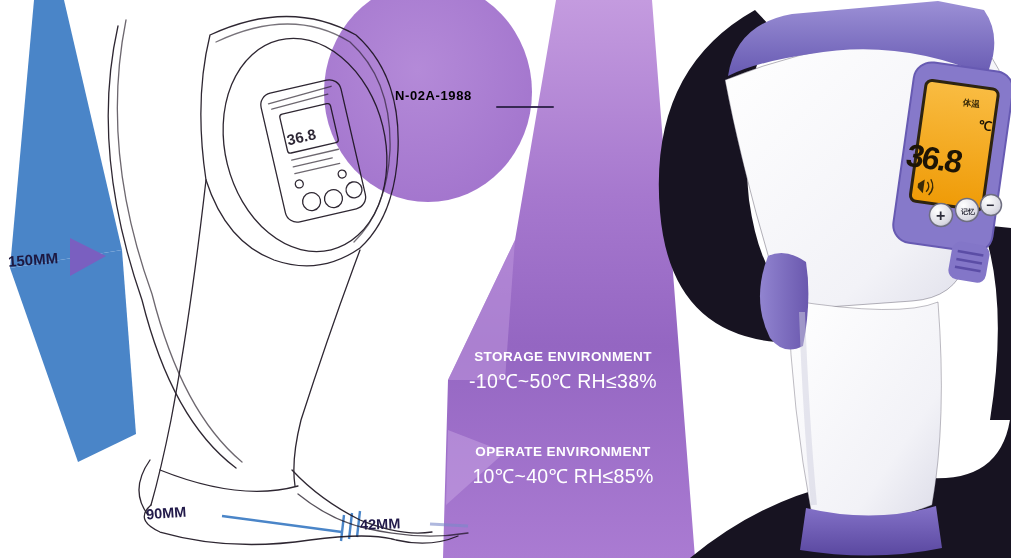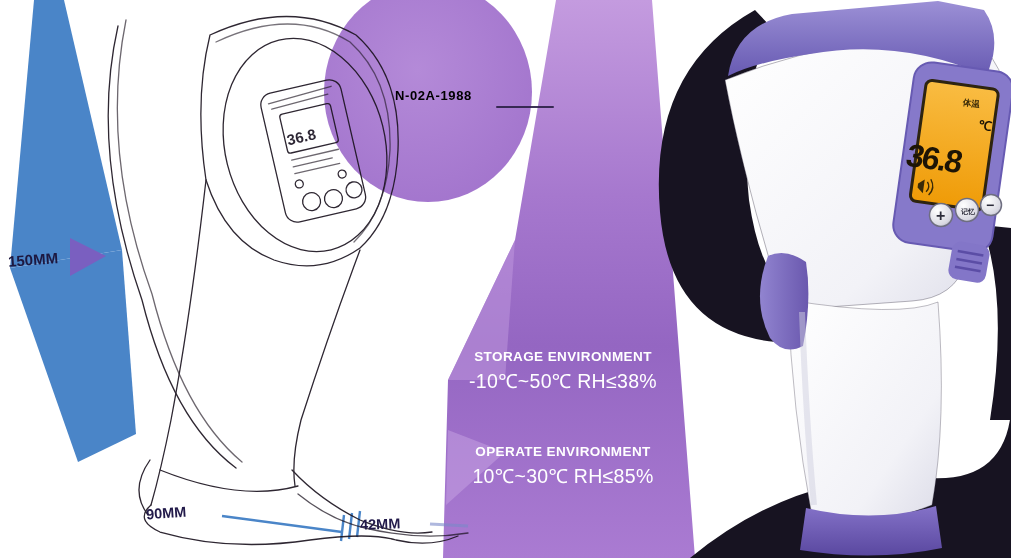--- a/index.html
+++ b/index.html
@@ -152,16 +152,16 @@
   <div class="label lbl-height">150MM</div>
   <div class="label lbl-length">90MM</div>
   <div class="label lbl-width">42MM</div>
 
   <div class="env env-storage">
     <div class="t">STORAGE ENVIRONMENT</div>
     <div class="v">-10℃~50℃  RH≤38%</div>
   </div>
   <div class="env env-operate">
     <div class="t">OPERATE ENVIRONMENT</div>
-    <div class="v">10℃~30℃  RH≤85%</div>
+    <div class="v">10℃~40℃  RH≤85%</div>
   </div>
 
 </div>
 
 </body></html>

